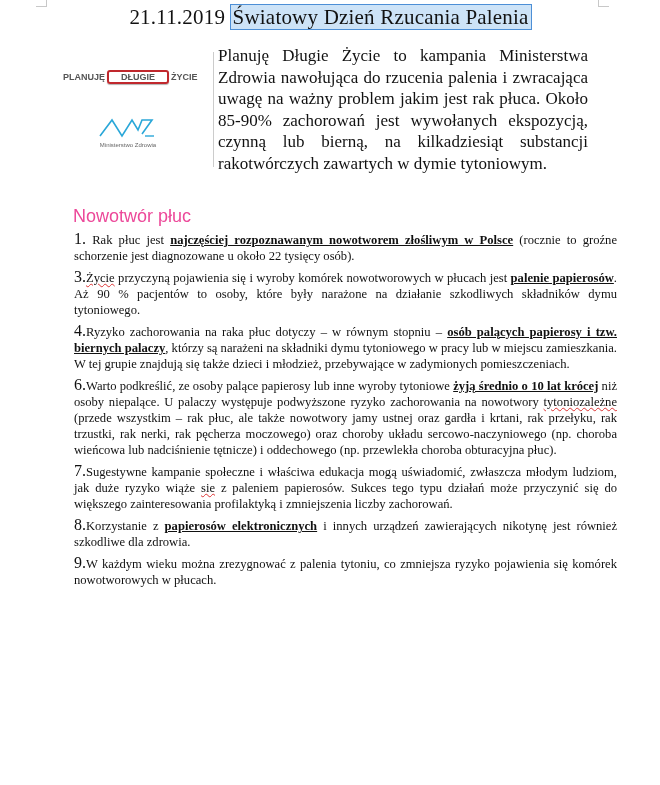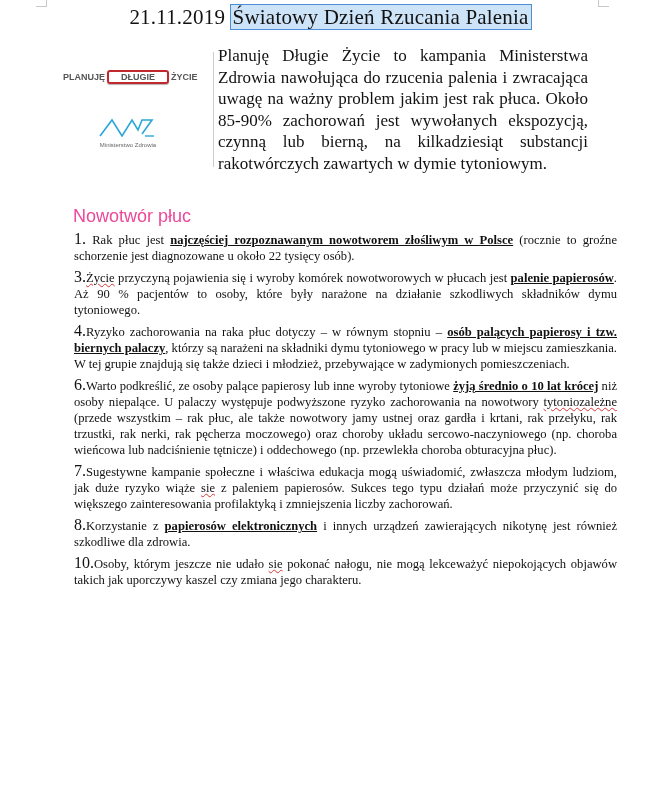--- a/index.html
+++ b/index.html
@@ -54,14 +54,14 @@
 
 <div class="heading">Nowotwór płuc</div>
 
 <div class="body">
   <p class="para"><span class="num">1.</span><span> Rak płuc jest </span><b>najczęściej rozpoznawanym nowotworem złośliwym w Polsce</b><span> (rocznie to groźne schorzenie jest diagnozowane u około 22 tysięcy osób).</span></p>
   <p class="para gap"><span class="num">3.</span><span class="squig">Życie</span><span> przyczyną pojawienia się i wyroby komórek nowotworowych w płucach jest </span><b>palenie papierosów</b><span>. Aż 90 % pacjentów to osoby, które były narażone na działanie szkodliwych składników dymu tytoniowego.</span></p>
   <p class="para gap"><span class="num">4.</span><span>Ryzyko zachorowania na raka płuc dotyczy – w równym stopniu – </span><b>osób palących papierosy i tzw. biernych palaczy</b><span>, którzy są narażeni na składniki dymu tytoniowego w pracy lub w miejscu zamieszkania. W tej grupie znajdują się także dzieci i młodzież, przebywające w zadymionych pomieszczeniach.</span></p>
   <p class="para gap"><span class="num">6.</span><span>Warto podkreślić, ze osoby palące papierosy lub inne wyroby tytoniowe </span><b>żyją średnio o 10 lat krócej</b><span> niż osoby niepalące. U palaczy występuje podwyższone ryzyko zachorowania na nowotwory </span><span class="squig">tytoniozależne</span><span> (przede wszystkim – rak płuc, ale także nowotwory jamy ustnej oraz gardła i krtani, rak przełyku, rak trzustki, rak nerki, rak pęcherza moczowego) oraz choroby układu sercowo-naczyniowego (np. choroba wieńcowa lub nadciśnienie tętnicze) i oddechowego (np. przewlekła choroba obturacyjna płuc).</span></p>
   <p class="para gap"><span class="num">7.</span><span>Sugestywne kampanie społeczne i właściwa edukacja mogą uświadomić, zwłaszcza młodym ludziom, jak duże ryzyko wiąże </span><span class="squig">sie</span><span> z paleniem papierosów. Sukces tego typu działań może przyczynić się do większego zainteresowania profilaktyką i zmniejszenia liczby zachorowań.</span></p>
   <p class="para gap"><span class="num">8.</span><span>Korzystanie z </span><b>papierosów elektronicznych</b><span> i innych urządzeń zawierających nikotynę jest również szkodliwe dla zdrowia.</span></p>
-  <p class="para gap"><span class="num">10.</span><span>Osoby, którym jeszcze nie udało </span><span class="squig">sie</span><span> pokonać nałogu, nie mogą lekceważyć niepokojących objawów takich jak uporczywy kaszel czy zmiana jego charakteru.</span></p>
+  <p class="para gap"><span class="num">9.</span><span>W każdym wieku można zrezygnować z palenia tytoniu, co zmniejsza ryzyko pojawienia się komórek nowotworowych w płucach.</span></p>
 </div>
 
 </body></html>

